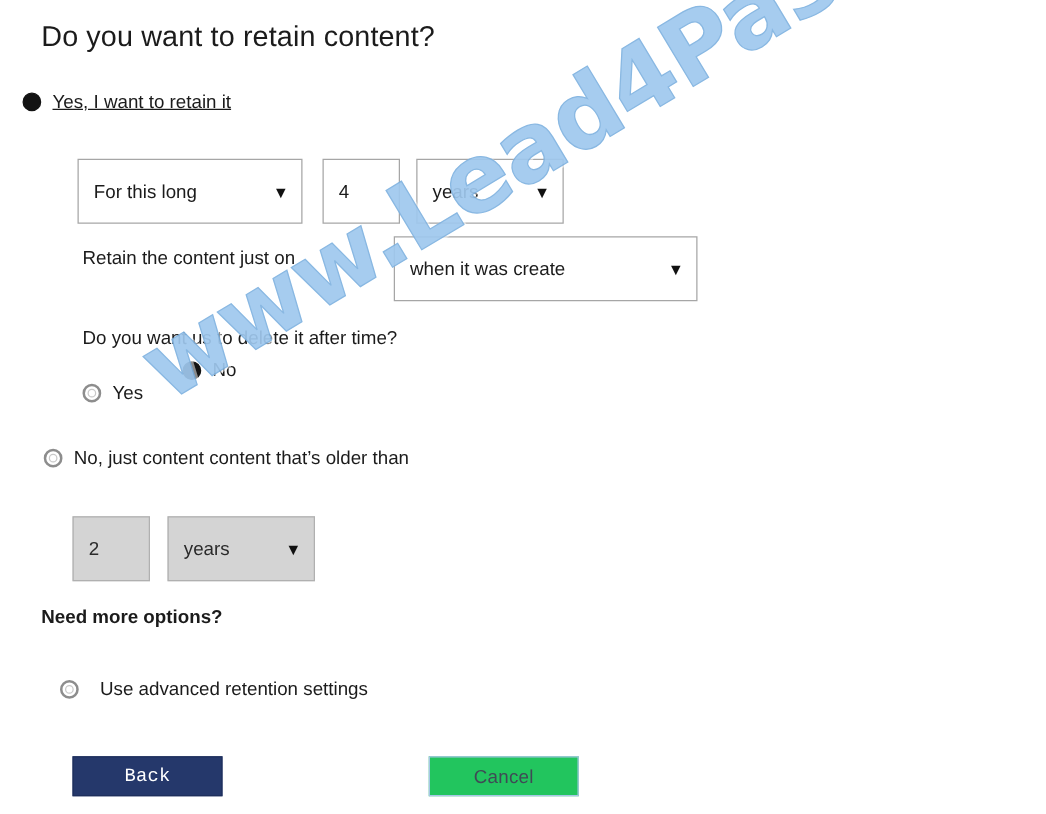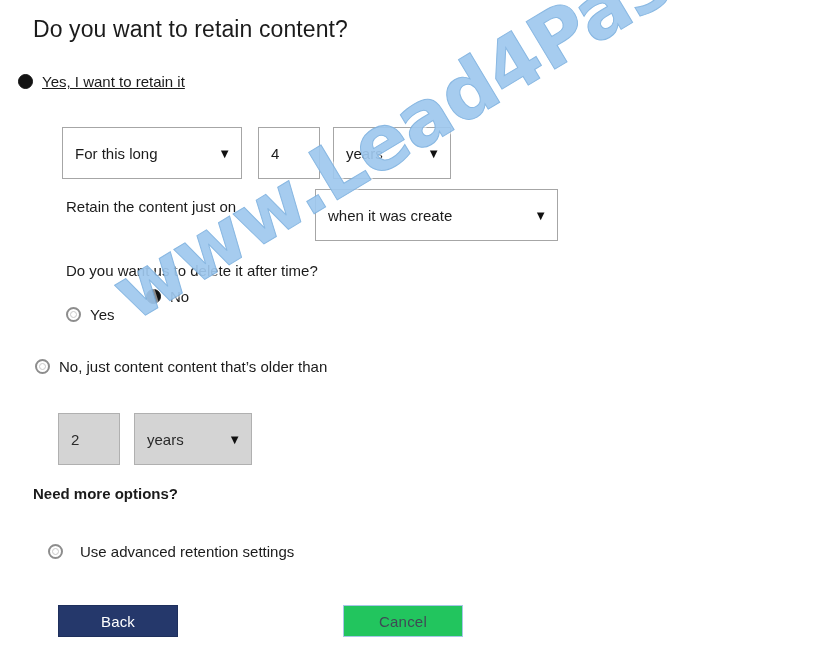--- a/index.html
+++ b/index.html
@@ -164,20 +164,21 @@
     justify-content: center;
     font-size: 15px;
     cursor: pointer;
     letter-spacing: 0.2px;
   }
   #btn-back {
     left: 58px; top: 605px; width: 120px;
     background: #25386b;
     color: #ffffff;
     border: 1px solid #1e2f5c;
+    font-family: Liberation Mono, monospace;
   }
   #btn-next {
     left: 200px; top: 605px; width: 120px;
     background: #2f5ba0;
     color: #ffffff;
     border: 1px solid #2b5291;
   }
   #btn-cancel {
     left: 343px; top: 605px; width: 120px;
     background: #22c55e;

